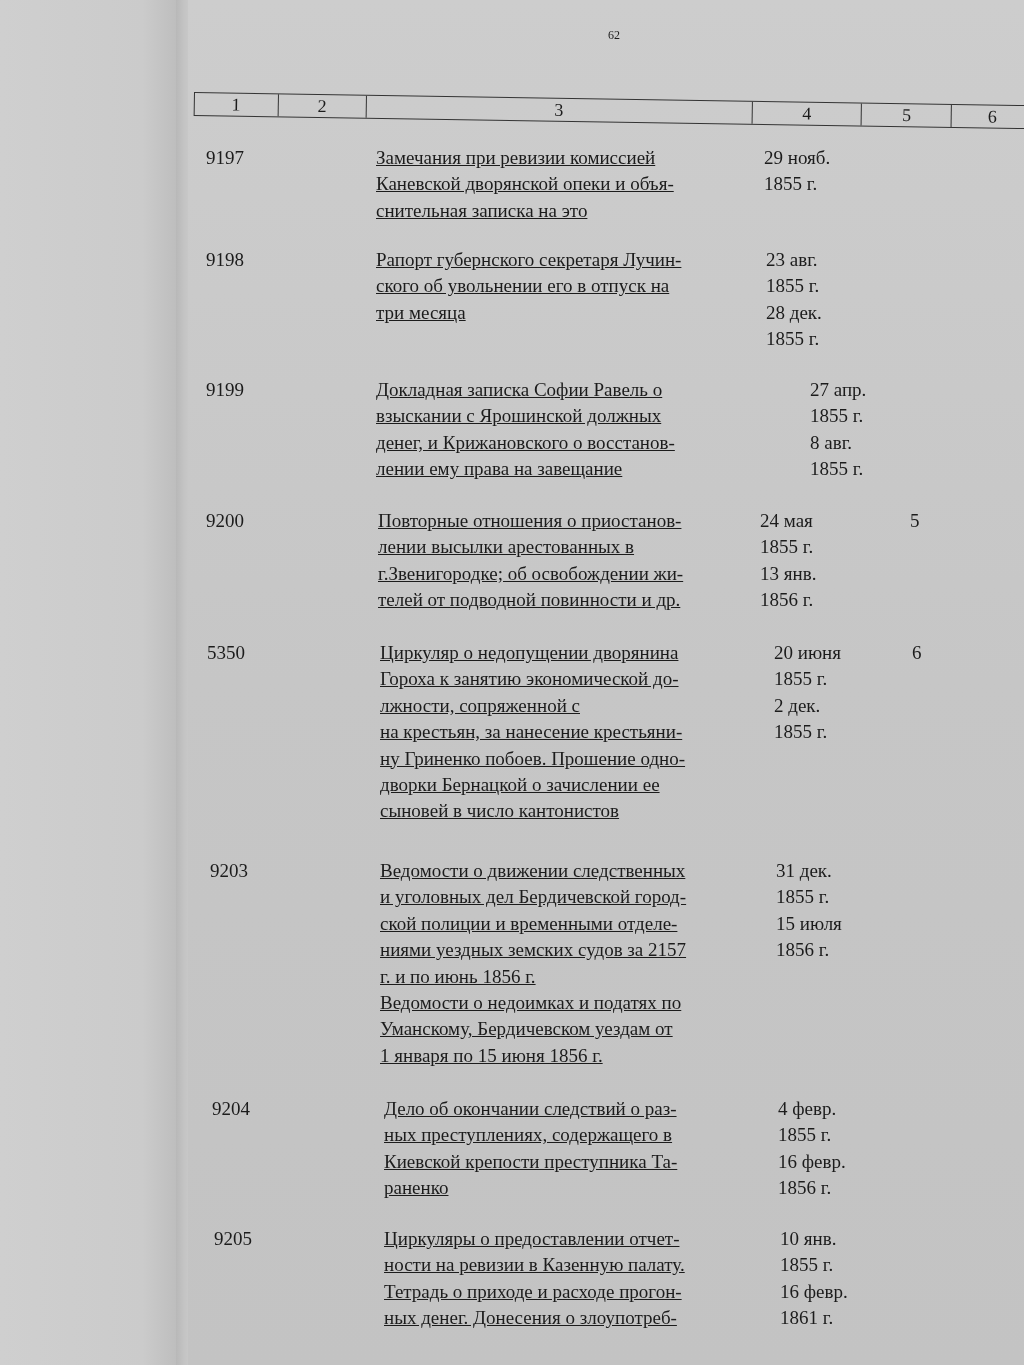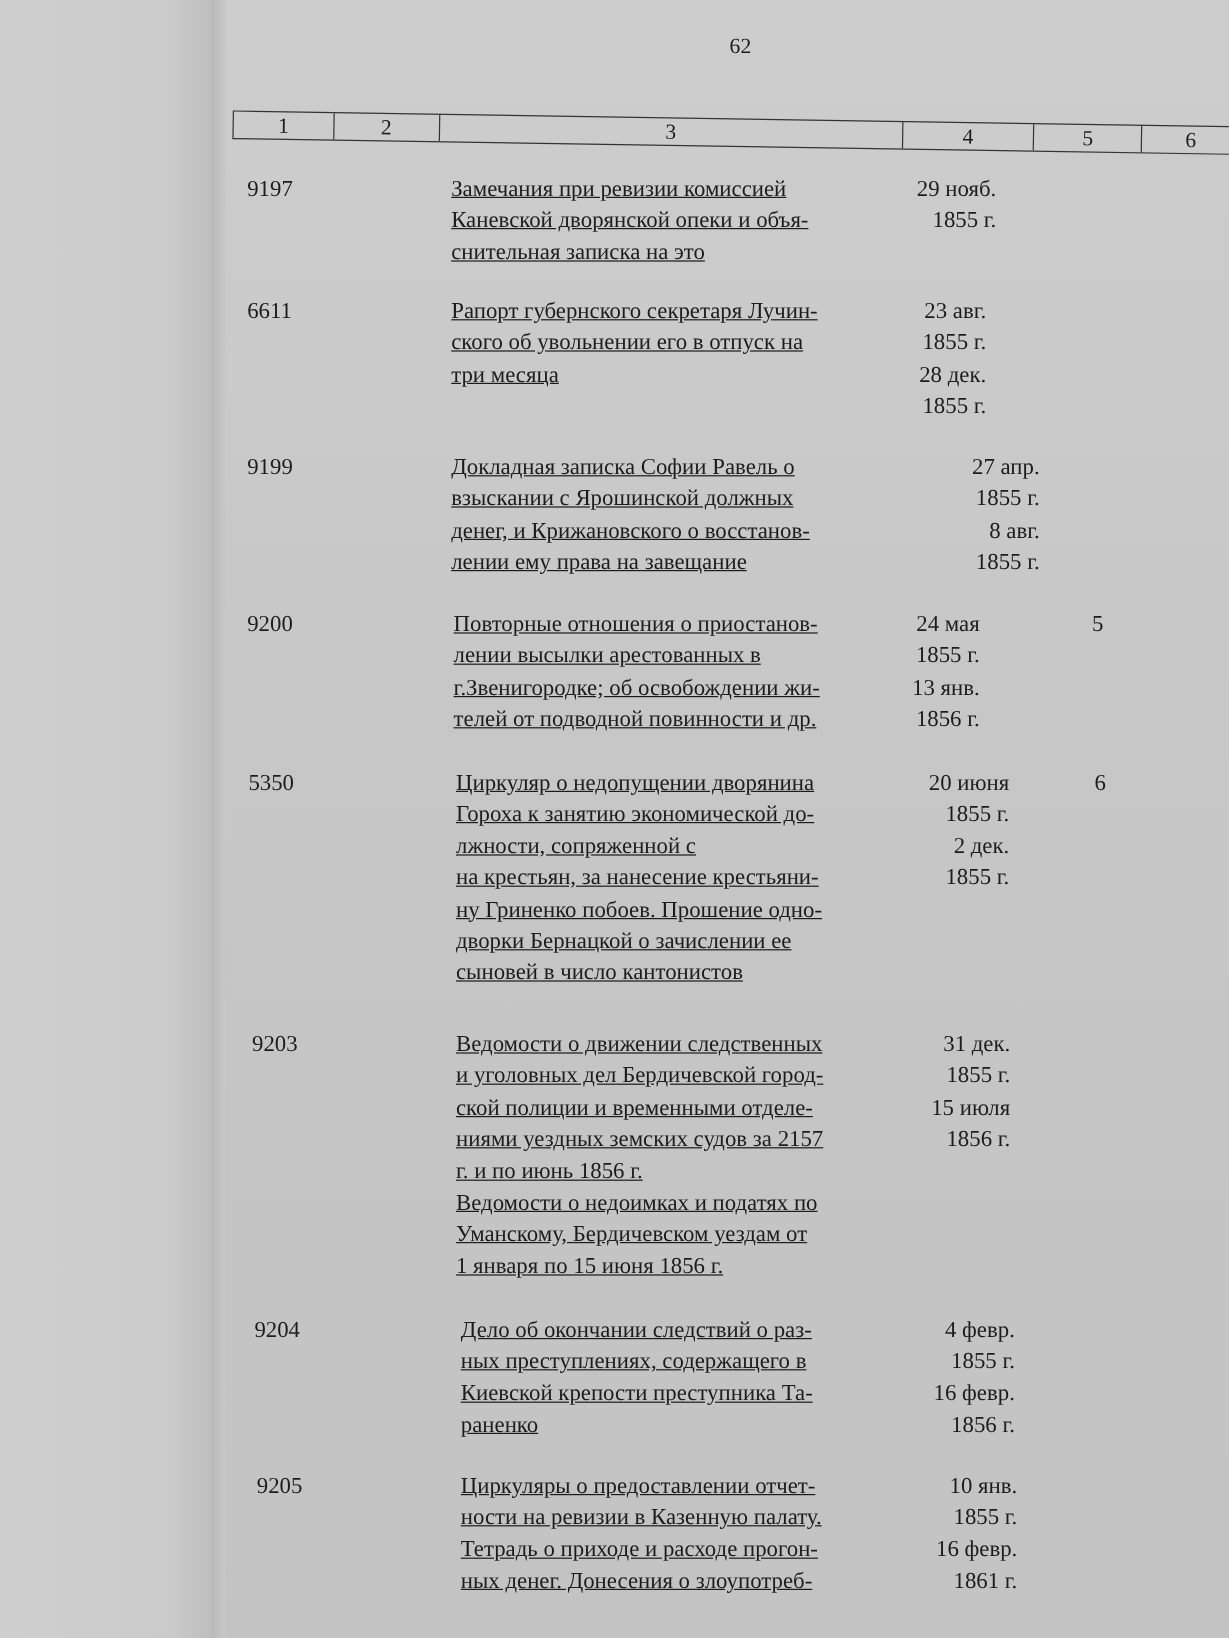--- a/index.html
+++ b/index.html
@@ -15,38 +15,38 @@
   }
   .spine {
     position:absolute; left:176px; top:0; width:14px; height:1365px;
     background:linear-gradient(to right,#b8b8b8,#c4c4c4 60%,#c9c9c9);
   }
   .right-page {
     position:absolute; left:188px; top:0; width:836px; height:1365px;
     background:linear-gradient(to bottom,#cdcdcd,#c6c6c6 50%,#c3c3c3);
   }
   .page-number {
-    position:absolute; left:608px; top:28px; font-size:18px;
+    position:absolute; left:608px; top:28px; font-size:12px;
   }
   .header-row {
     position:absolute; left:194px; top:92px; width:840px; height:24px;
     border:1.5px solid #333; box-sizing:border-box;
     transform:rotate(0.9deg); transform-origin:left top;
     display:flex;
   }
   .hcell {
     border-right:1.5px solid #333; box-sizing:border-box;
     display:flex; align-items:center; justify-content:center;
     font-size:18px; height:100%;
   }
   .hcell:last-child { border-right:none; }
   .entry { position:absolute; font-size:19px; line-height:26.4px; }
   .col-num { position:absolute; }
   .col-desc { position:absolute; white-space:pre;text-decoration:underline; }
-  .col-date { position:absolute; white-space:pre;text-align:right; }
+  .col-date { position:absolute; white-space:pre; }
   .col-sheets { position:absolute; }
 </style>
 </head>
 <body>
 
 <div class="left-page"></div>
 <div class="spine"></div>
 <div class="right-page"></div>
 
 <div class="page-number">62</div>
@@ -63,21 +63,21 @@
 <div class="entry" style="left:0;top:145px">
   <div class="col-num" style="left:206px">9197</div>
   <div class="col-desc" style="left:376px">Замечания при ревизии комиссией
 Каневской дворянской опеки и объя-
 снительная записка на это</div>
   <div class="col-date" style="left:764px">29 нояб.
 1855 г.</div>
 </div>
 
 <div class="entry" style="left:0;top:247px">
-  <div class="col-num" style="left:206px">6611</div>
+  <div class="col-num" style="left:206px">9198</div>
   <div class="col-desc" style="left:376px">Рапорт губернского секретаря Лучин-
 ского об увольнении его в отпуск на
 три месяца</div>
   <div class="col-date" style="left:766px">23 авг.
 1855 г.
 28 дек.
 1855 г.</div>
 </div>
 
 <div class="entry" style="left:0;top:377px">

